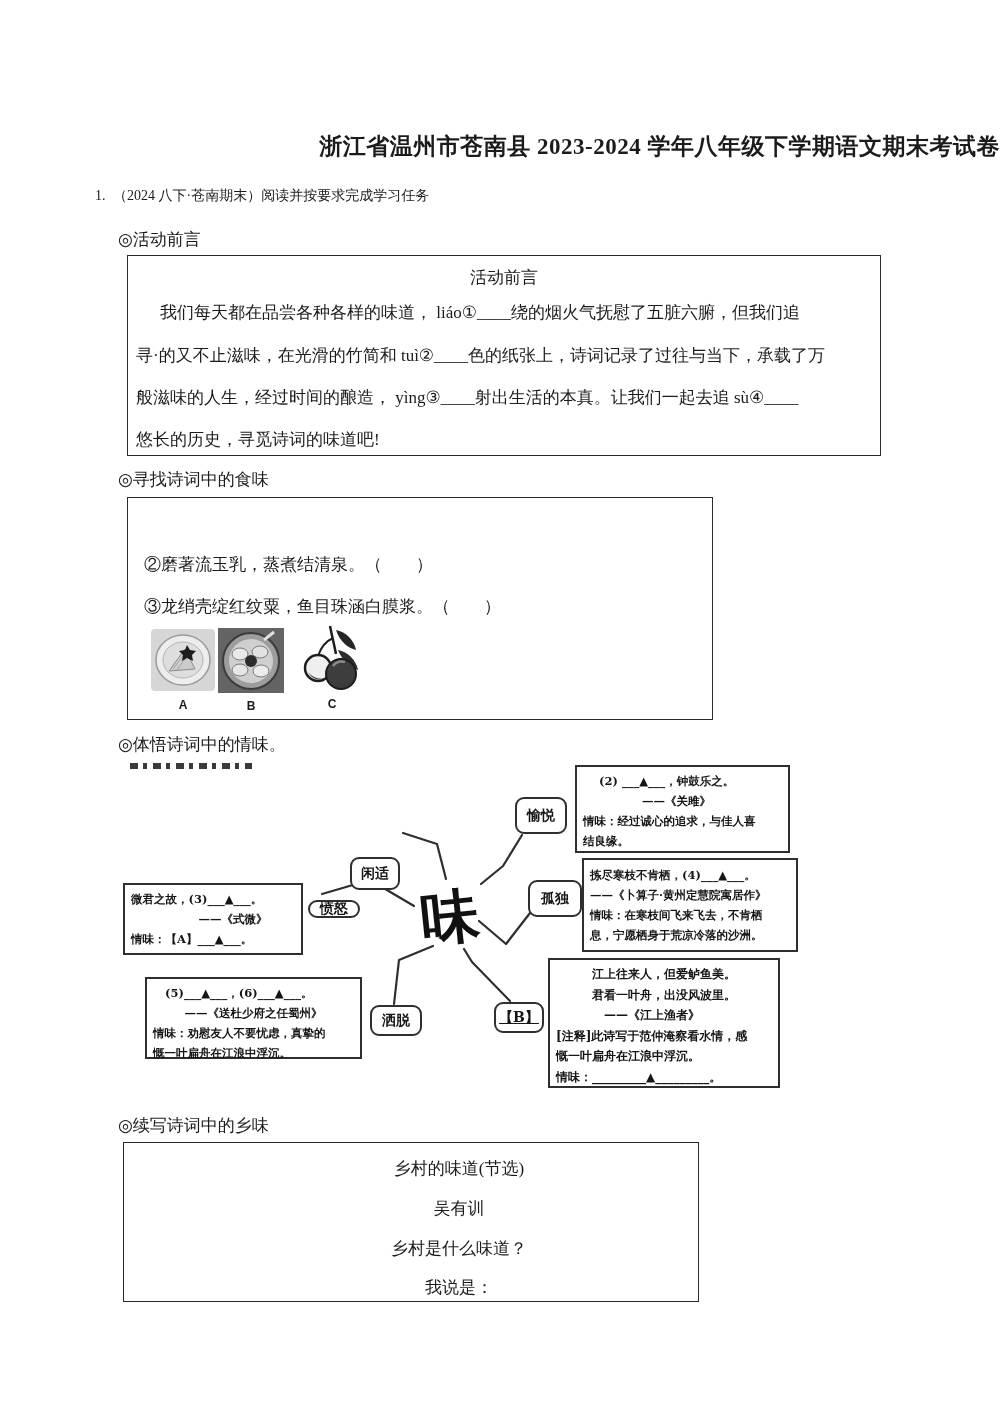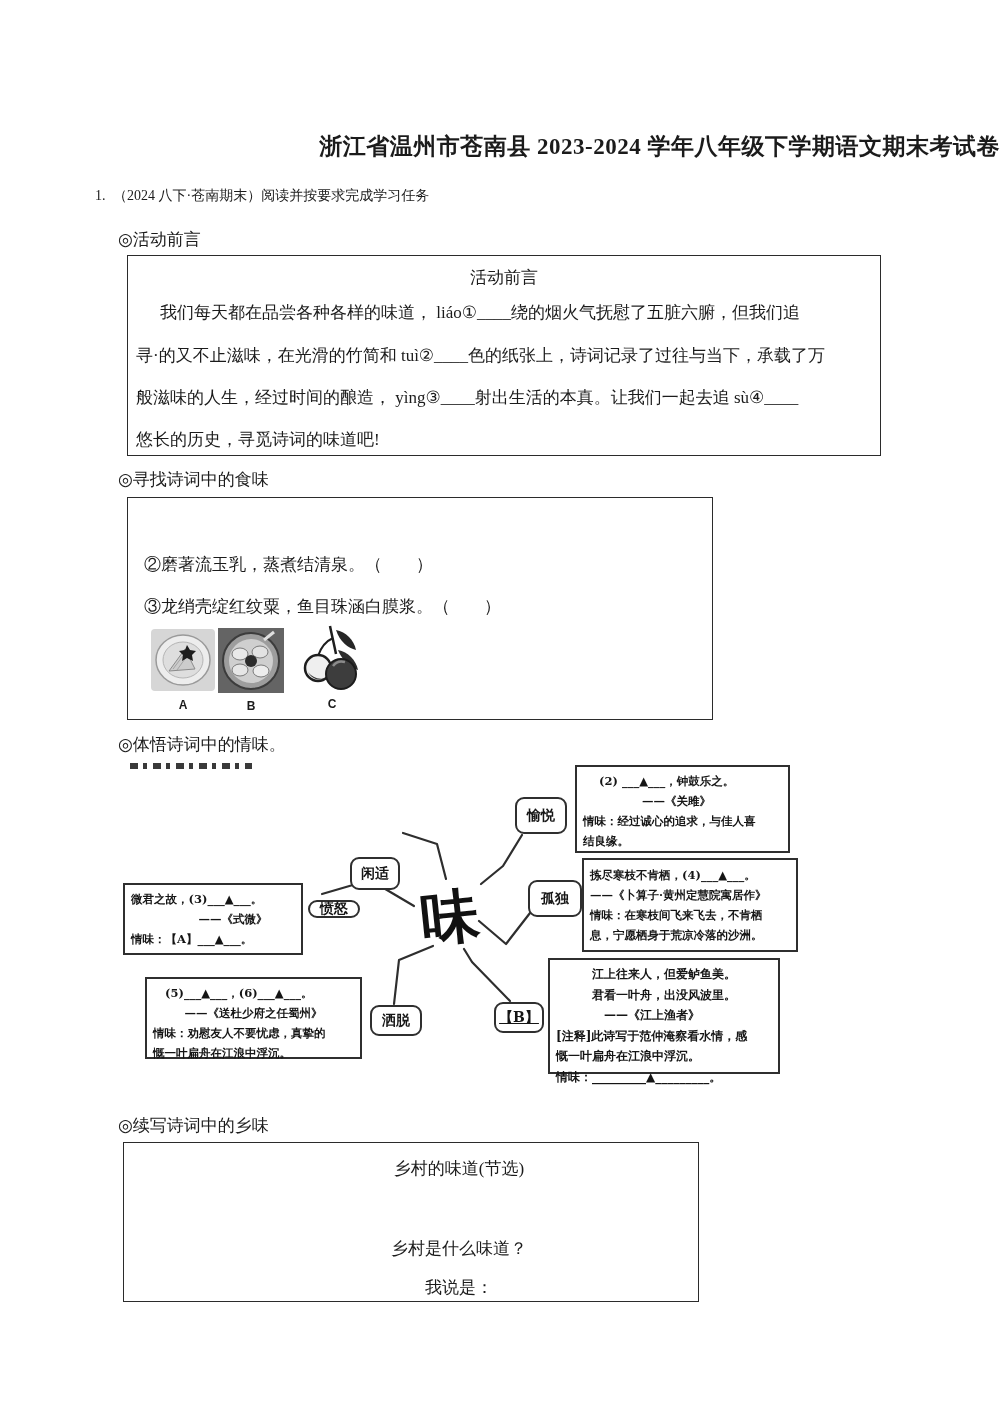--- a/index.html
+++ b/index.html
@@ -149,31 +149,32 @@
     <div class="hw">息，宁愿栖身于荒凉冷落的沙洲。</div>
   </div>
 
   <div class="abs dbox" style="left:145px;top:977px;width:217px;height:82px;">
     <div class="hw" style="padding-left:12px;">(5)___▲___，(6)___▲___。</div>
     <div class="hw ta-c">——《送杜少府之任蜀州》</div>
     <div class="hw">情味：劝慰友人不要忧虑，真挚的</div>
     <div class="hw">慨一叶扁舟在江浪中浮沉。</div>
   </div>
 
-  <div class="abs dbox" style="left:548px;top:958px;width:232px;height:116px;">
+  <div class="abs dbox" style="left:548px;top:958px;width:232px;height:130px;">
     <div class="hw hw13 ta-c">江上往来人，但爱鲈鱼美。</div>
     <div class="hw hw13 ta-c">君看一叶舟，出没风波里。</div>
     <div class="hw hw13 ta-r" style="padding-right:24px;">——《江上渔者》</div>
     <div class="hw hw13">[注释]此诗写于范仲淹察看水情，感</div>
     <div class="hw hw13">慨一叶扁舟在江浪中浮沉。</div>
     <div class="hw hw13">情味：_________▲_________。</div>
   </div>
 
   <div class="abs seclabel" style="left:118px;top:1114px;">◎续写诗词中的乡味</div>
   <div class="abs frame" style="left:123px;top:1142px;width:574px;height:158px;">
     <div class="abs" style="left:110px;top:0;width:450px;height:100%;">
       <div class="abs vline" style="top:14px;">乡村的味道(节选)</div>
+      <div class="abs vline" style="top:54px;">吴有训</div>
       <div class="abs vline" style="top:94px;">乡村是什么味道？</div>
       <div class="abs vline" style="top:133px;">我说是：</div>
     </div>
   </div>
 
 </div>
 
 </body></html>

